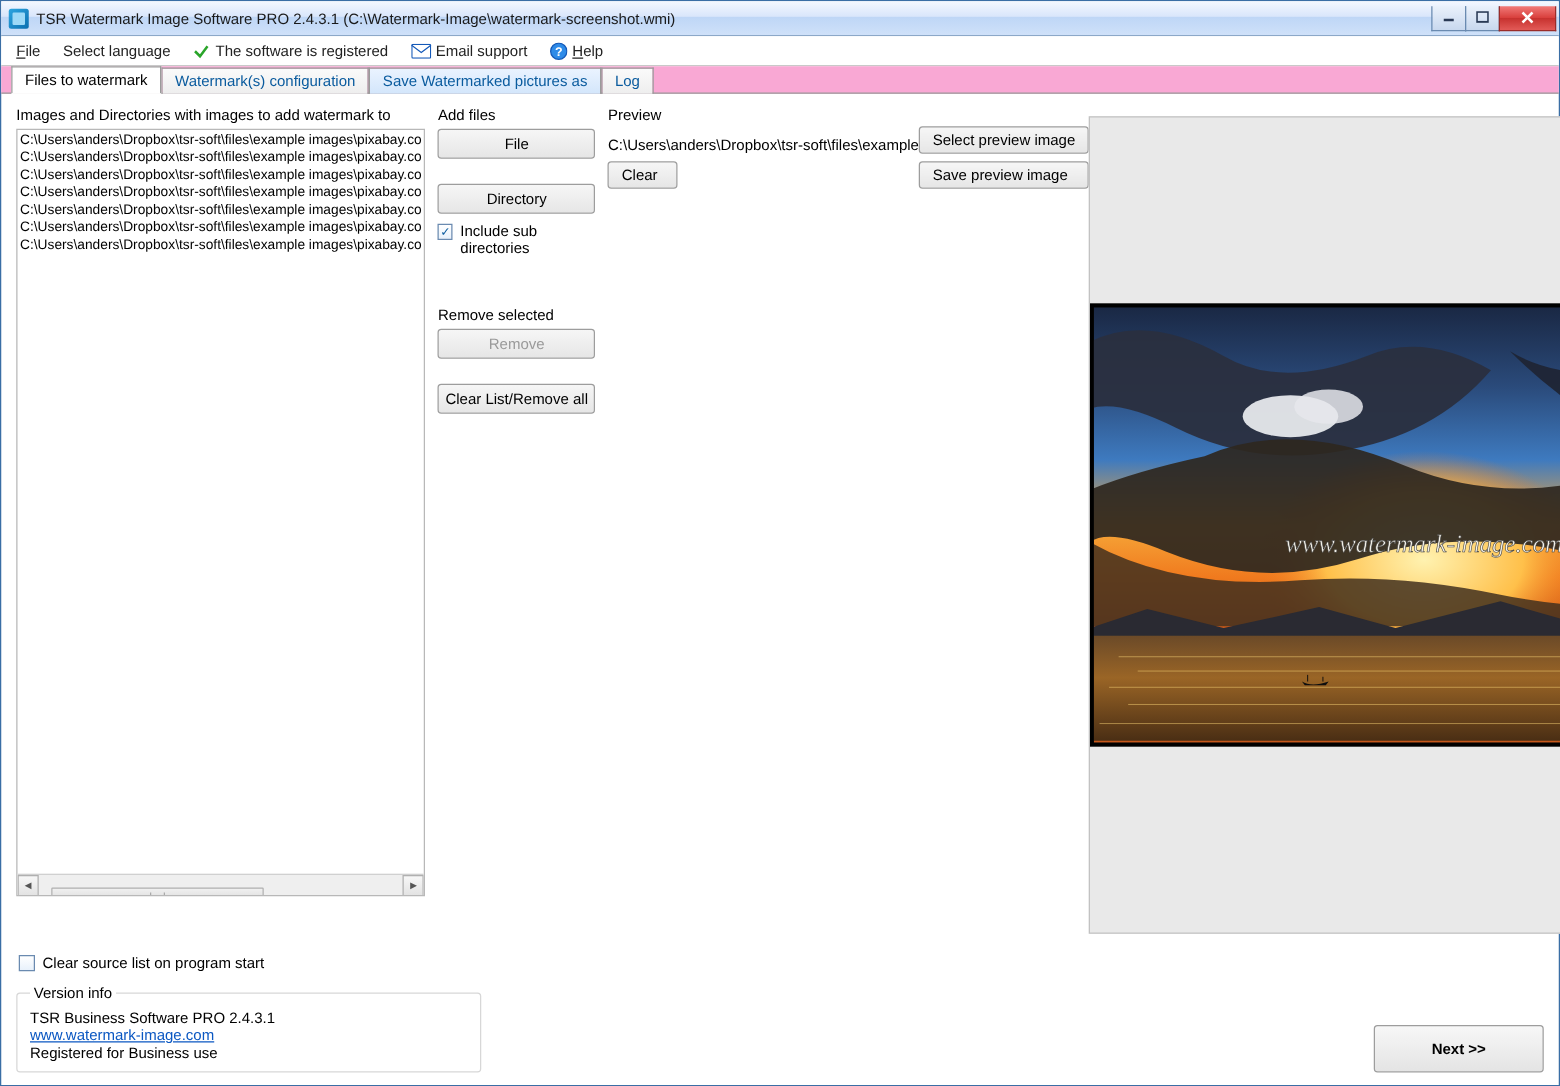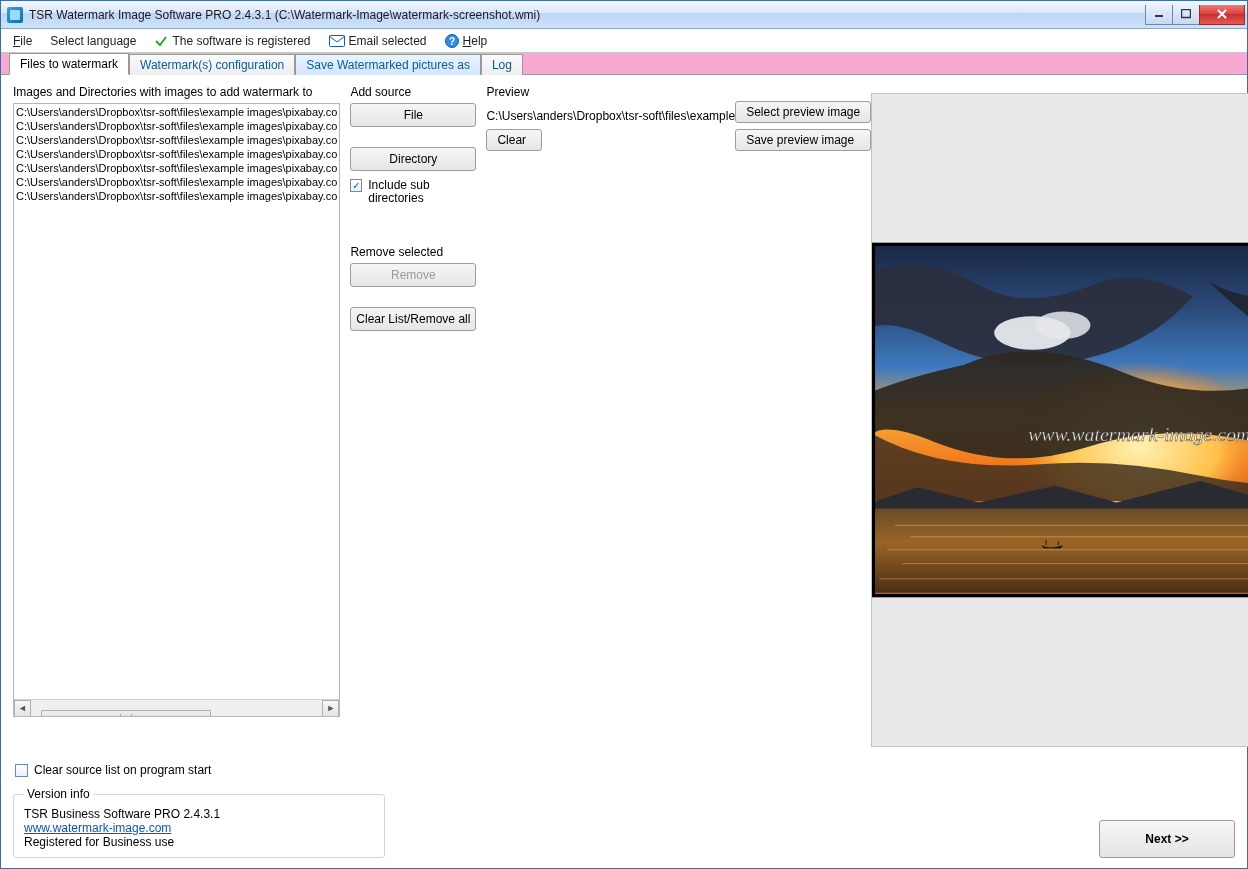--- a/index.html
+++ b/index.html
@@ -167,21 +167,21 @@
       <svg width="14" height="14">
           <path d="M2 7 L6 11 L12 3" stroke="#2aa52a" stroke-width="2" fill="none"></path>
         </svg>
       <span>The software is registered</span>
     </span>
     <span class="menu-item">
       <svg width="16" height="12">
           <rect x="0.5" y="0.5" width="15" height="11" rx="1" fill="#fff" stroke="#1459b8"></rect>
           <path d="M0 1 L8 7 L16 1" stroke="#1459b8" fill="none"></path>
         </svg>
-      <span>Email selected</span>
+      <span>Email support</span>
     </span>
     <span class="menu-item">
       <svg width="14" height="14">
           <circle cx="7" cy="7" r="6.5" fill="#2e8be8" stroke="#1459b8"></circle>
           <text x="7" y="11" text-anchor="middle" font-size="10" font-weight="bold" fill="#fff">?</text>
         </svg>
       <span><u>H</u>elp</span>
     </span>
   </div>
 
@@ -210,21 +210,21 @@
           <div class="btn">◄</div>
           <div class="track">
               <div class="thumb"></div>
             </div>
           <div class="btn">►</div>
         </div>
       </div>
     </div>
 
     <div class="mid-pane">
-      <div class="section-label">Add source</div>
+      <div class="section-label">Add files</div>
       <div class="wbtn">File</div>
       <div class="wbtn">Directory</div>
       <div class="chk-row">
         <span class="chk">✓</span>
         <span style="line-height:13px;">Include sub directories</span>
       </div>
       <div style="height:40px;"></div>
       <div class="section-label">Remove selected</div>
       <div class="wbtn disabled">Remove</div>
       <div class="wbtn">Clear List/Remove all</div>

